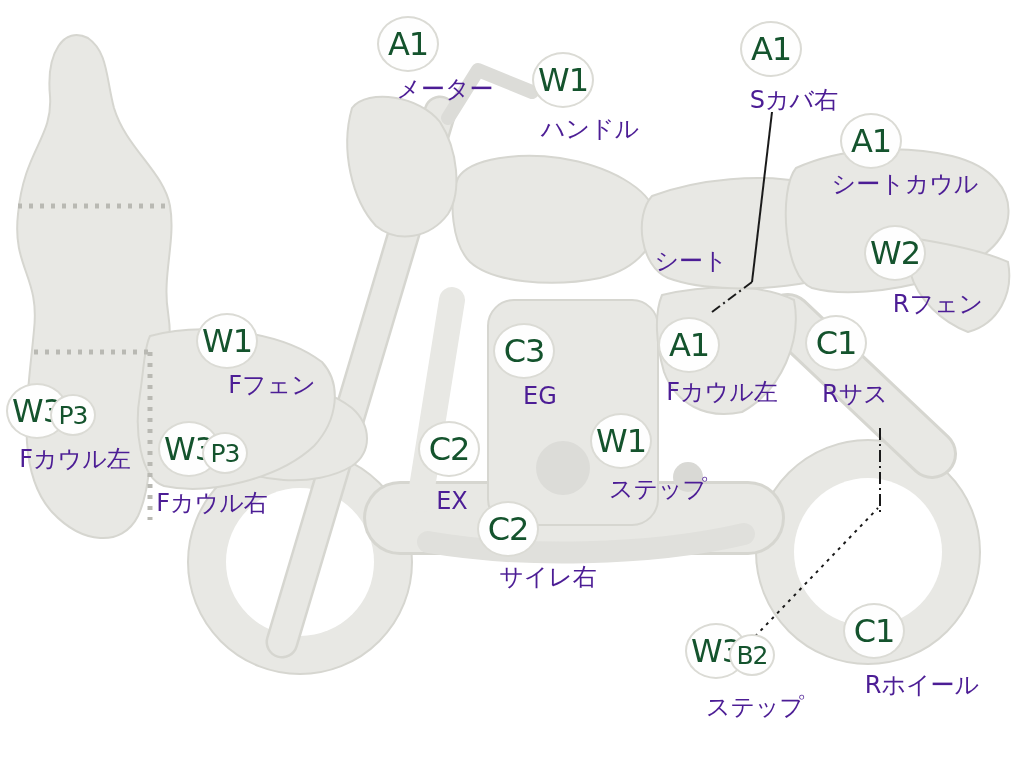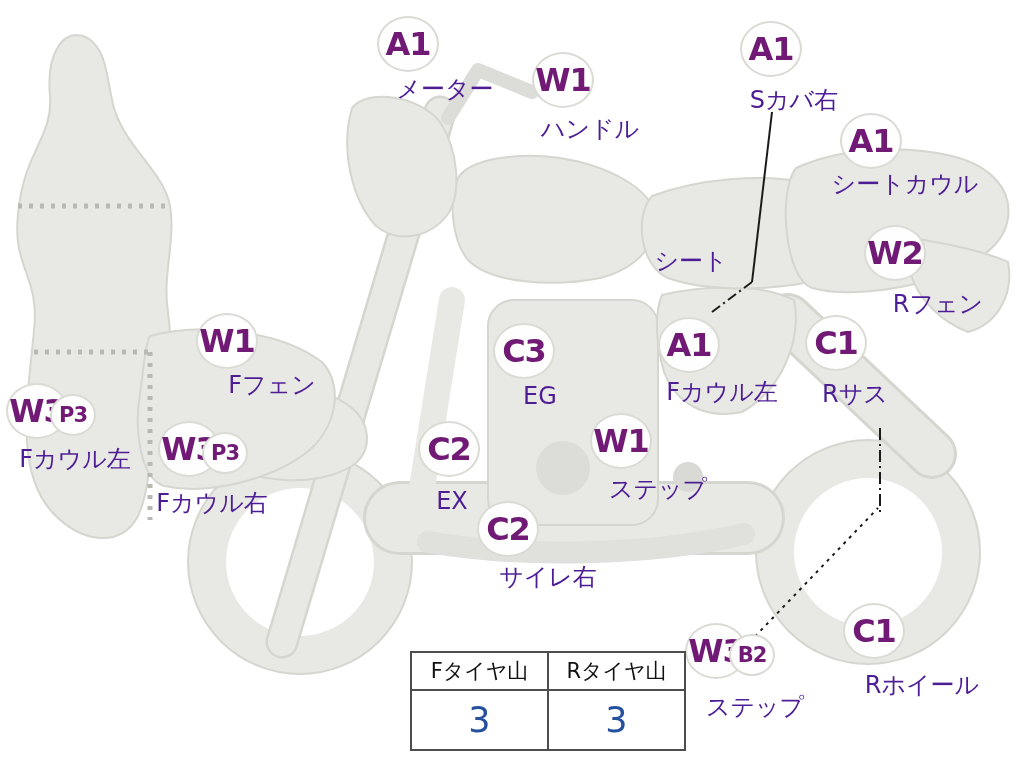--- a/index.html
+++ b/index.html
@@ -1,22 +1,22 @@
 <!DOCTYPE html>
 <html><head>
 <meta charset="utf-8">
 <style>
   html,body{margin:0;padding:0;background:#ffffff;font-family:"DejaVu Sans","Liberation Sans",sans-serif;}
   #canvas{position:relative;width:1024px;height:768px;background:#ffffff;overflow:hidden;}
   #bike-svg{position:absolute;left:0;top:0;}
   .bubble{position:absolute;width:62px;height:56px;margin-left:-31px;margin-top:-28px;border-radius:50%;
           background:#fefefe;border:2px solid #dbdbd5;display:flex;align-items:center;justify-content:center;box-sizing:border-box;}
-  .bubble .code{font-size:32px;font-weight:700;color:#701a75;letter-spacing:-1px;line-height:1;}
+  .bubble .code{font-size:32px;font-weight:400;color:#14532d;letter-spacing:-1px;line-height:1;}
   .bubble.sub{width:46px;height:42px;margin-left:-23px;margin-top:-21px;}
-  .bubble.sub .code{font-size:21px;}
+  .bubble.sub .code{font-size:25px;}
   .part-label{position:absolute;transform:translate(-50%,-50%);font-size:24px;color:#4c1d95;white-space:nowrap;line-height:1;}
   #tire-table{position:absolute;left:410px;top:651px;border-collapse:collapse;background:#ffffff;}
   #tire-table th,#tire-table td{border:2px solid #4d4d4d;width:137px;text-align:center;box-sizing:border-box;}
   #tire-table th{height:38px;font-size:21px;font-weight:400;color:#111;}
   #tire-table td{height:60px;font-size:35px;font-weight:500;color:#24509e;}
 </style>
 </head>
 <body>
 
 <div id="canvas">
@@ -158,26 +158,14 @@
   <div class="bubble sub" style="left:752px;top:655px">
       <span class="code">B2</span>
     </div>
   <div class="part-label" style="left:755px;top:707px">ステップ</div>
 
   <div class="bubble" style="left:874px;top:631px">
       <span class="code">C1</span>
     </div>
   <div class="part-label" style="left:922px;top:685px">Rホイール</div>
 
-  <table id="tire-table">
-    <tbody>
-        <tr>
-      <th>Fタイヤ山</th>
-      <th>Rタイヤ山</th>
-    </tr>
-    <tr>
-      <td>3</td>
-      <td>3</td>
-    </tr>
-  </tbody>
-    </table>
 
 </div>
 
 </body></html>

